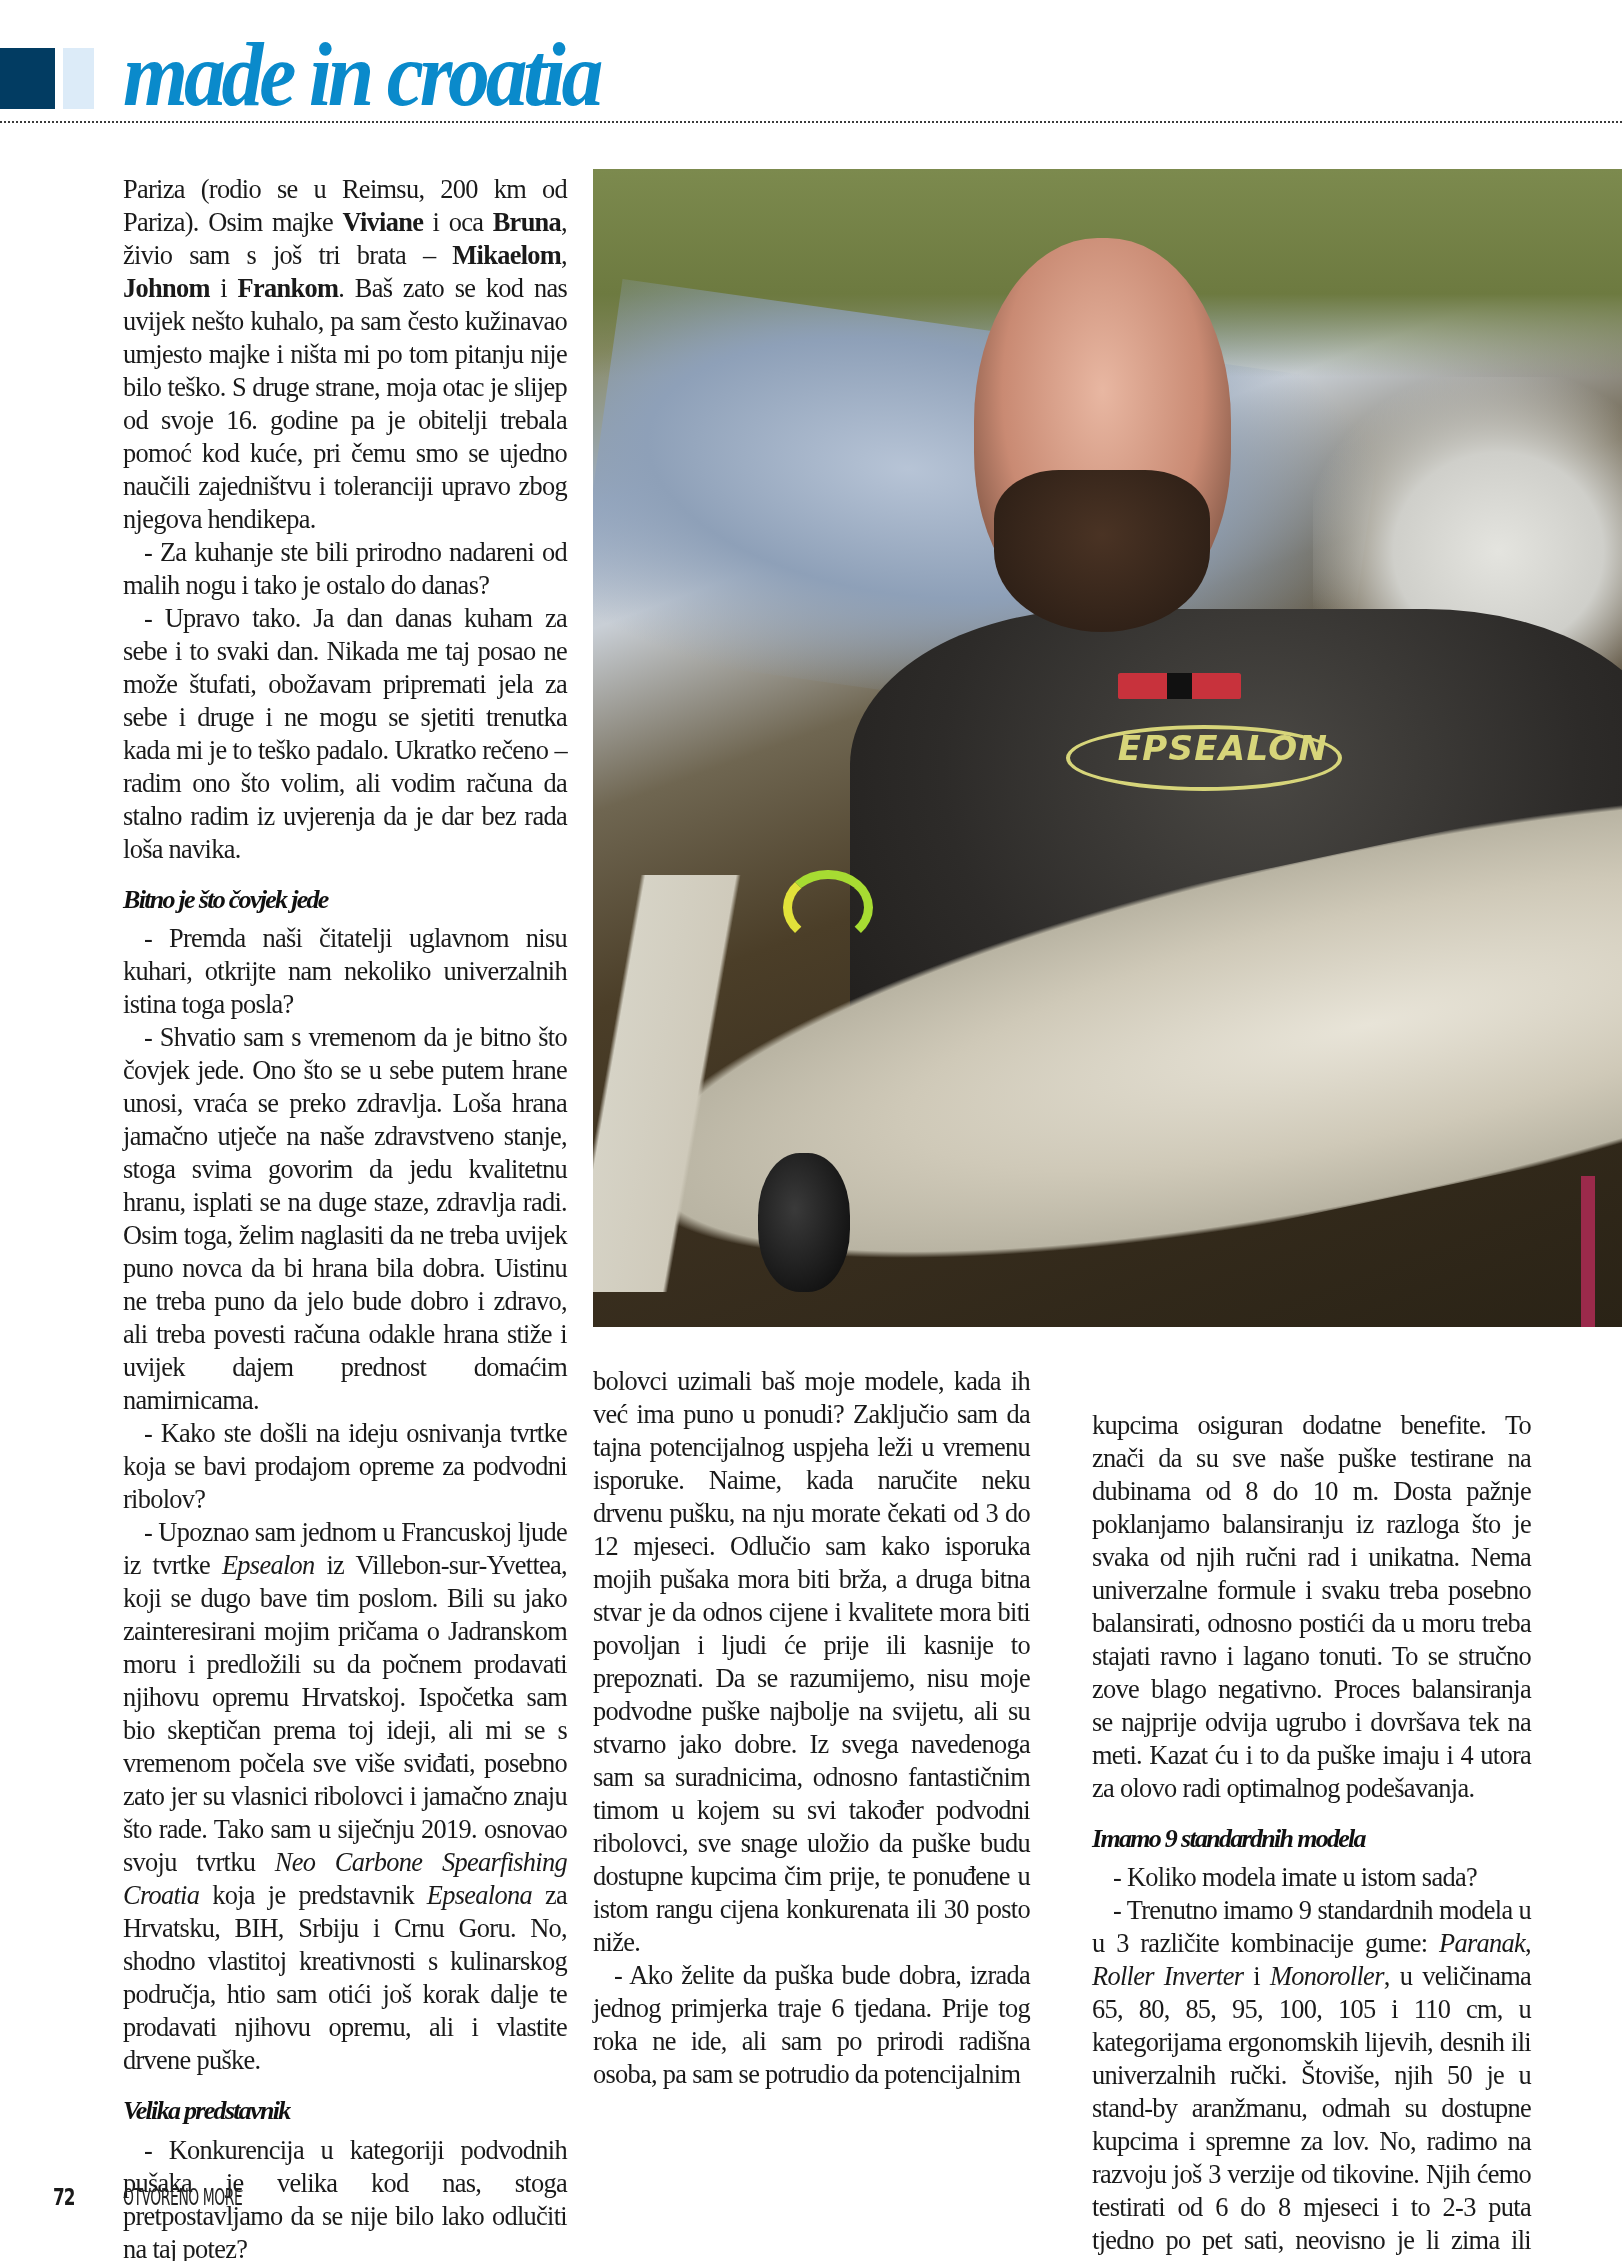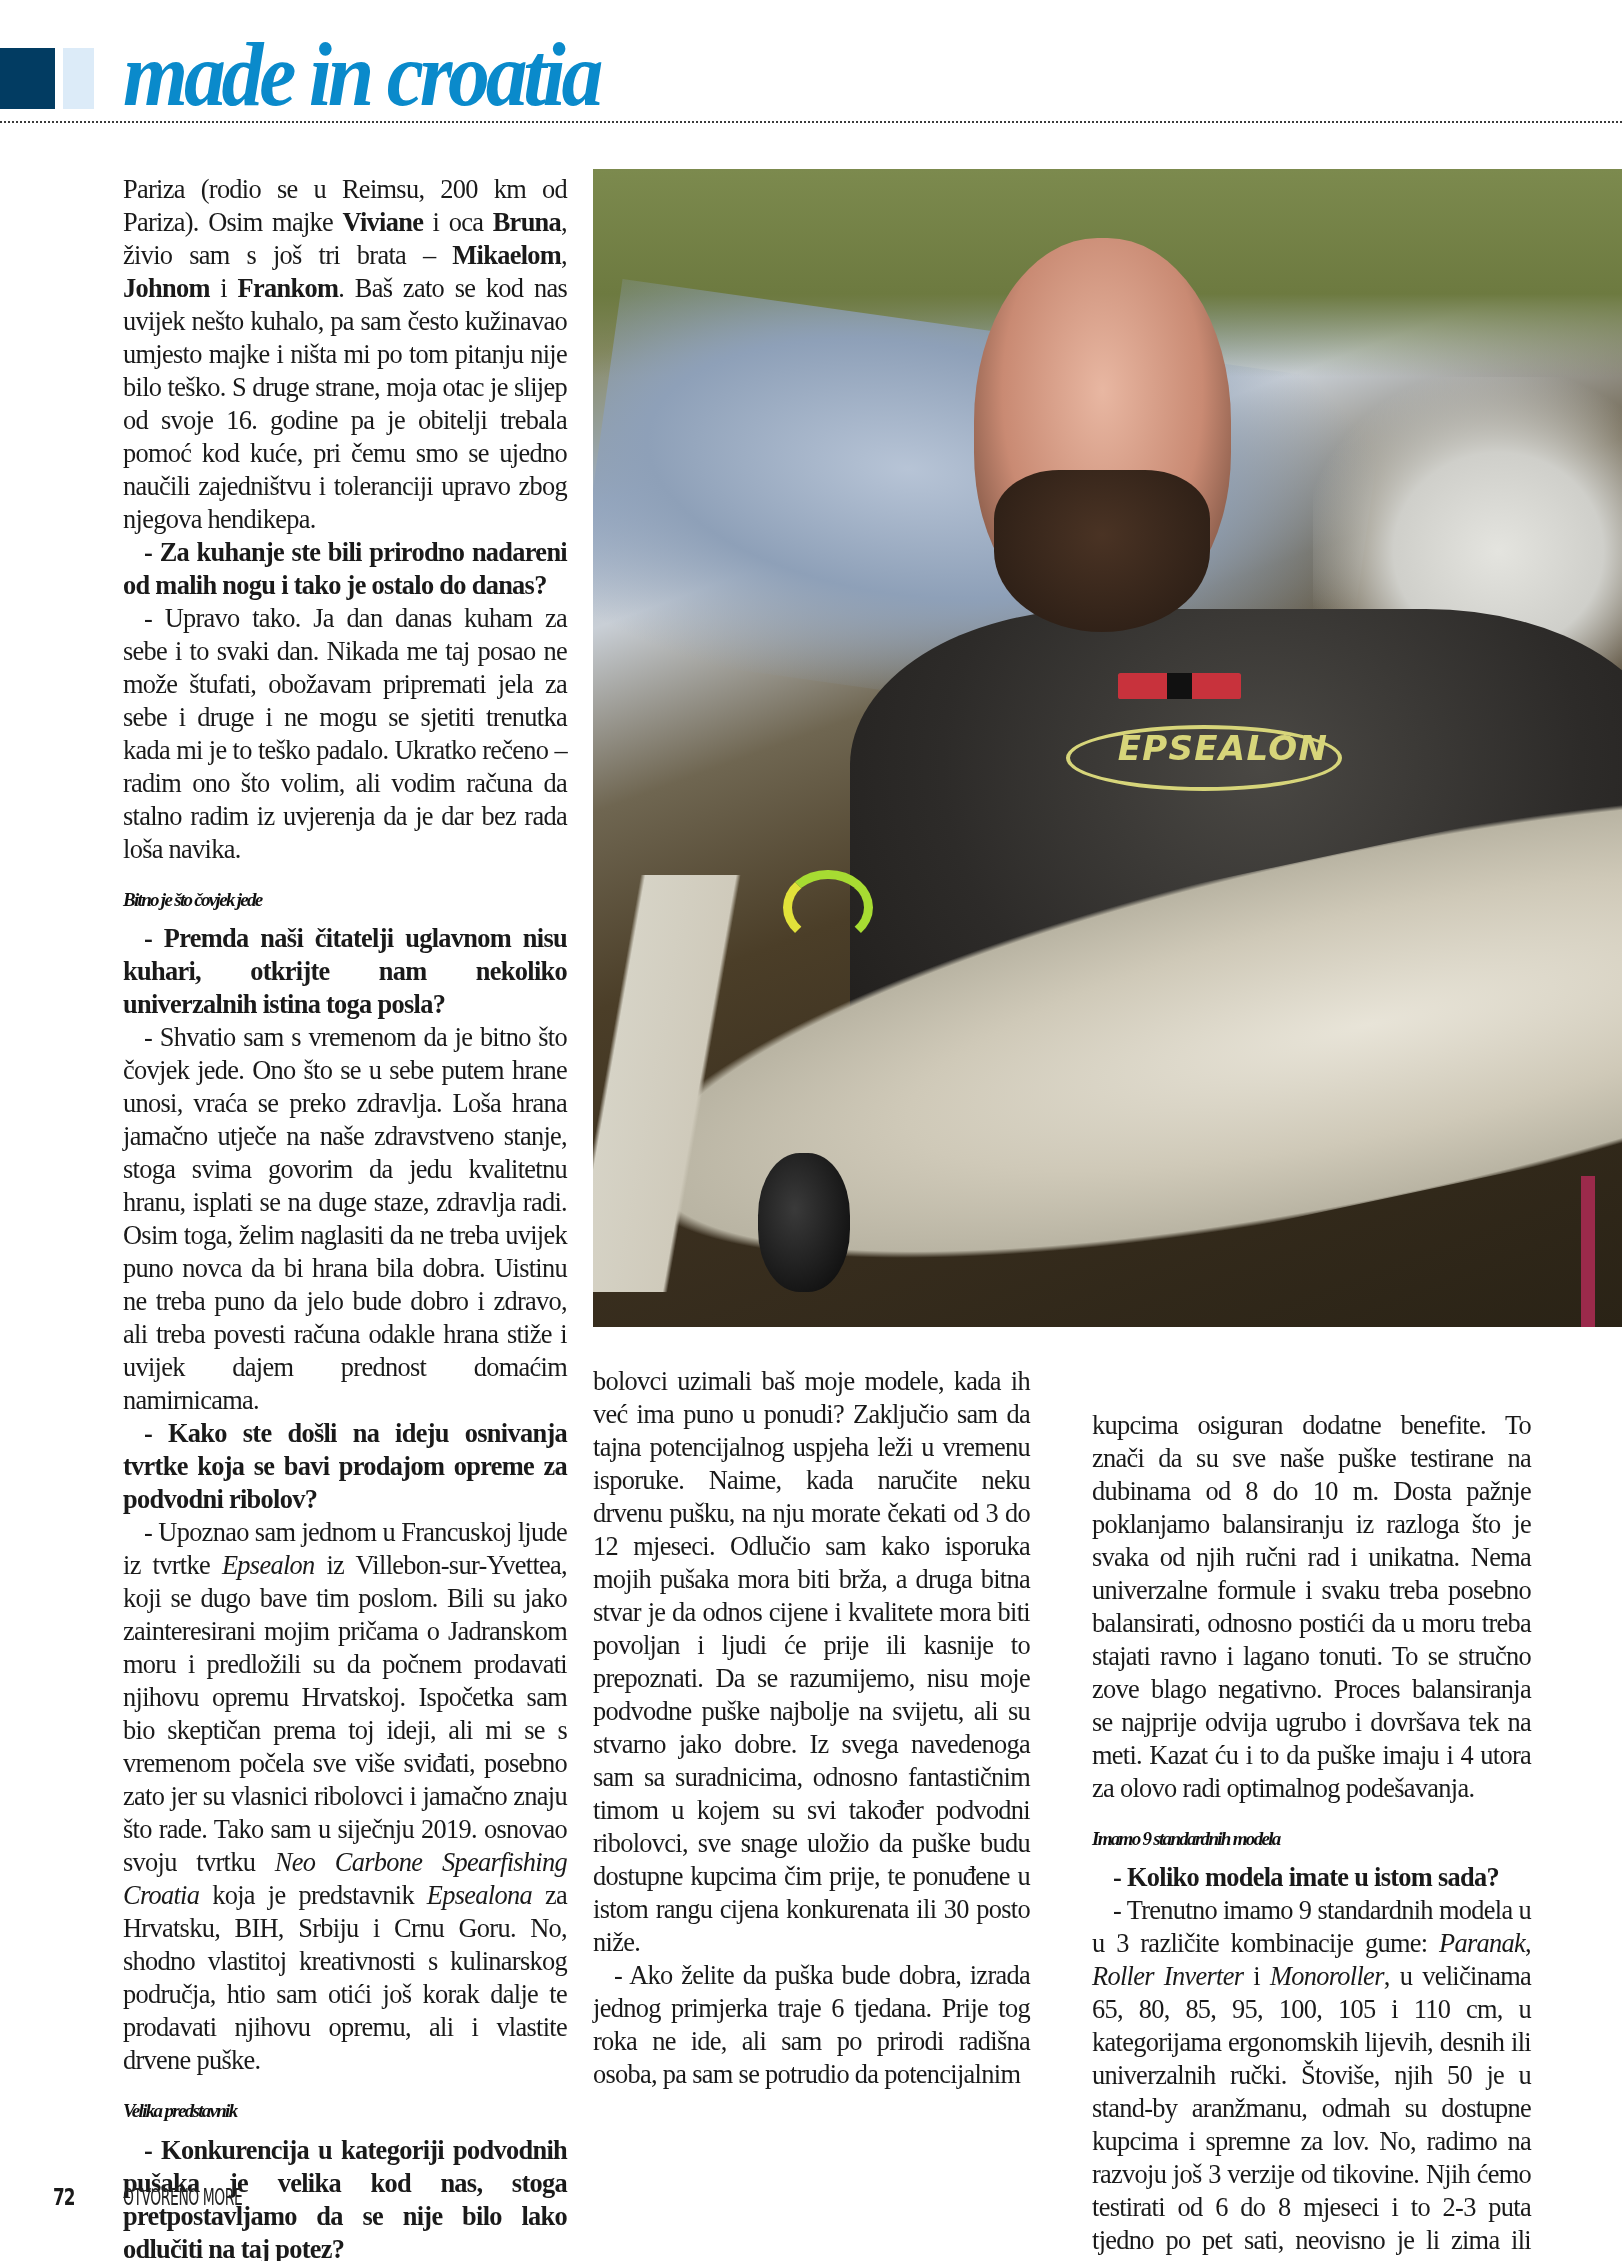--- a/index.html
+++ b/index.html
@@ -11,25 +11,25 @@
   .hdr-title { position: absolute; left: 123px; top: 32px; margin: 0;
                font-family: "Liberation Serif", "DejaVu Serif", serif; font-style: italic; font-weight: bold;
                font-size: 91px; line-height: 86px; letter-spacing: -4.6px; color: #0a8acb;
                transform: scaleX(0.92); transform-origin: left center; white-space: nowrap; }
   .hdr-rule { position: absolute; left: 0; right: 0; top: 121px; height: 0;
               border-top: 2px dotted #3b3b3b; }
 
   .col { position: absolute; font-family: "Liberation Serif", "DejaVu Serif", serif;
          font-size: 26.4px; line-height: 33px; text-align: justify; letter-spacing: -0.7px; }
   .col p { margin: 0; }
-  .col .q { font-weight: bold; text-indent: 21px; }
+  .col .q { font-weight: normal; text-indent: 21px; }
   .col .a { text-indent: 21px; }
   .col .lead { text-indent: 0; }
   .col h3 { margin: 17px 0 5.3px 0; font-family: "Liberation Serif", "DejaVu Serif", serif;
-            font-style: italic; font-weight: bold; font-size: 19px; line-height: 34px;
+            font-style: italic; font-weight: bold; font-size: 26px; line-height: 34px;
             letter-spacing: -1.7px; color: #111; }
   .col b { font-weight: bold; }
   .col i { font-style: italic; }
 
   #col1 { left: 123px; top: 173px; width: 444px; }
   #col2 { left: 593px; top: 1365px; width: 437px; }
   #col3 { left: 1092px; top: 1365px; width: 439px; margin-top: 44px; }
 
   
   .photo { position: absolute; left: 593px; top: 169px; width: 1029px; height: 1158px; overflow: hidden;

